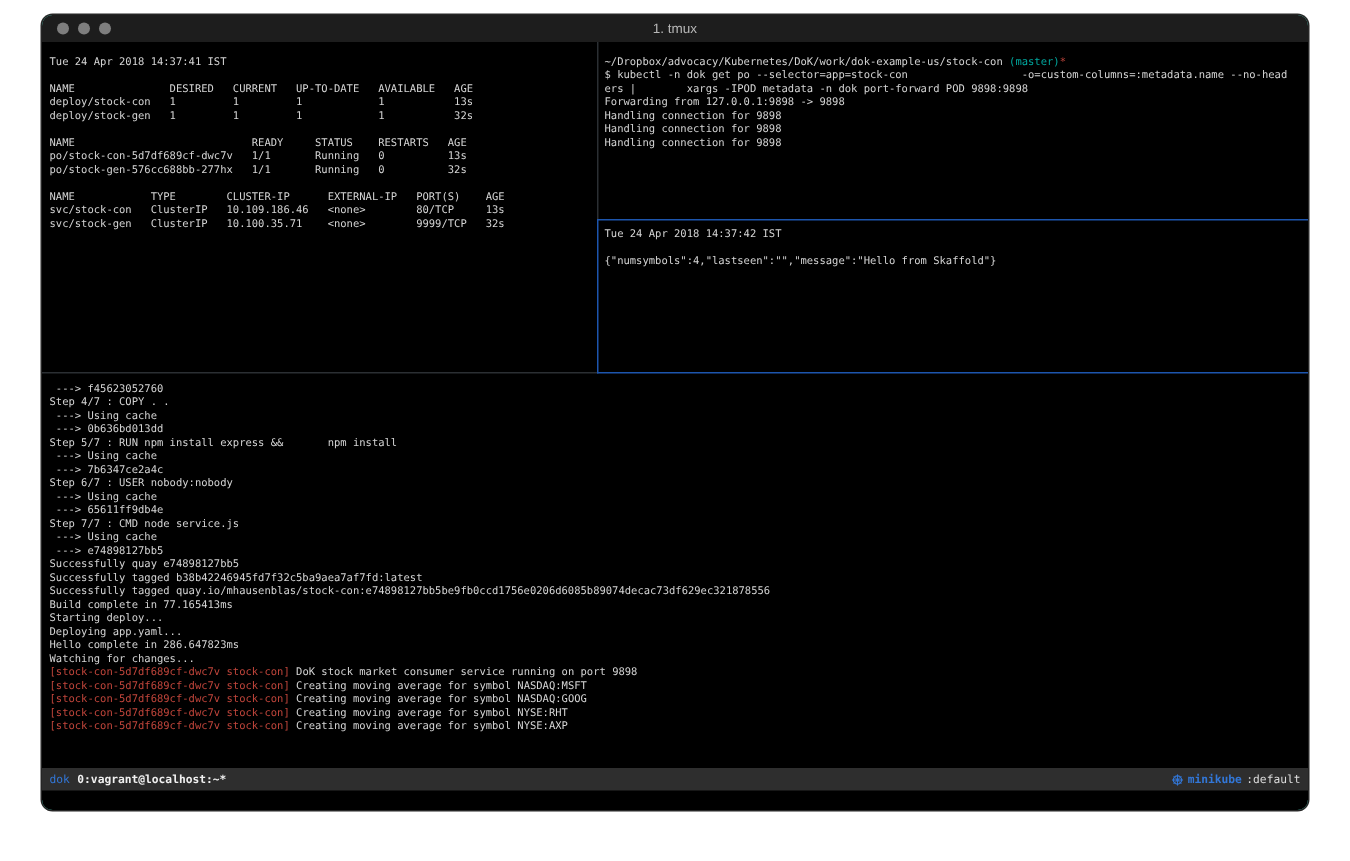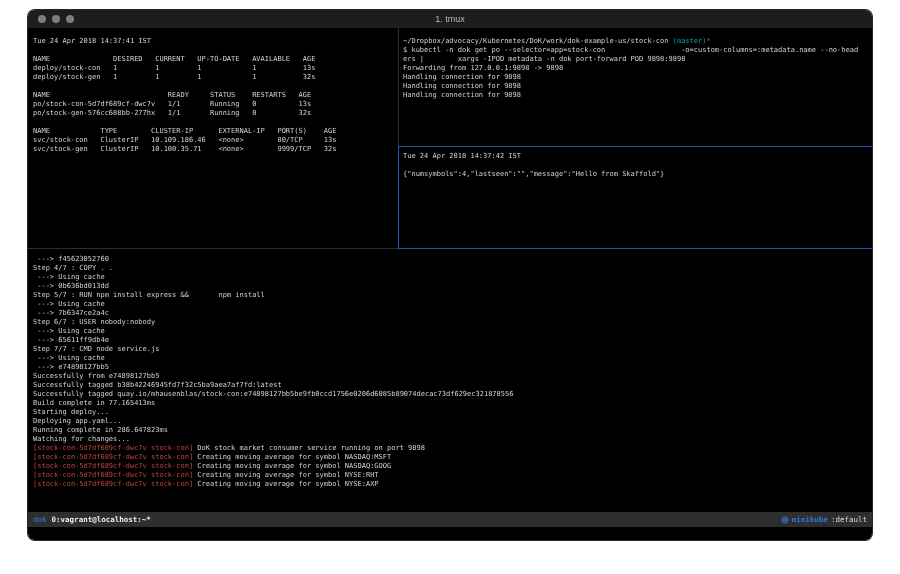--- a/index.html
+++ b/index.html
@@ -95,27 +95,27 @@
         <div class="tline"><span> ---&gt; 0b636bd013dd</span></div>
         <div class="tline"><span>Step 5/7 : RUN npm install express &amp;&amp;       npm install</span></div>
         <div class="tline"><span> ---&gt; Using cache</span></div>
         <div class="tline"><span> ---&gt; 7b6347ce2a4c</span></div>
         <div class="tline"><span>Step 6/7 : USER nobody:nobody</span></div>
         <div class="tline"><span> ---&gt; Using cache</span></div>
         <div class="tline"><span> ---&gt; 65611ff9db4e</span></div>
         <div class="tline"><span>Step 7/7 : CMD node service.js</span></div>
         <div class="tline"><span> ---&gt; Using cache</span></div>
         <div class="tline"><span> ---&gt; e74898127bb5</span></div>
-        <div class="tline"><span>Successfully from e74898127bb5</span></div>
+        <div class="tline"><span>Successfully quay e74898127bb5</span></div>
         <div class="tline"><span>Successfully tagged b38b42246945fd7f32c5ba9aea7af7fd:latest</span></div>
         <div class="tline"><span>Successfully tagged quay.io/mhausenblas/stock-con:e74898127bb5be9fb0ccd1756e0206d6085b89074decac73df629ec321878556</span></div>
         <div class="tline"><span>Build complete in 77.165413ms</span></div>
         <div class="tline"><span>Starting deploy...</span></div>
         <div class="tline"><span>Deploying app.yaml...</span></div>
-        <div class="tline"><span>Running complete in 286.647823ms</span></div>
+        <div class="tline"><span>Hello complete in 286.647823ms</span></div>
         <div class="tline"><span>Watching for changes...</span></div>
         <div class="tline"><span class="seg-red">[stock-con-5d7df689cf-dwc7v stock-con]</span><span> DoK stock market consumer service running on port 9898</span></div>
         <div class="tline"><span class="seg-red">[stock-con-5d7df689cf-dwc7v stock-con]</span><span> Creating moving average for symbol NASDAQ:MSFT</span></div>
         <div class="tline"><span class="seg-red">[stock-con-5d7df689cf-dwc7v stock-con]</span><span> Creating moving average for symbol NASDAQ:GOOG</span></div>
         <div class="tline"><span class="seg-red">[stock-con-5d7df689cf-dwc7v stock-con]</span><span> Creating moving average for symbol NYSE:RHT</span></div>
         <div class="tline"><span class="seg-red">[stock-con-5d7df689cf-dwc7v stock-con]</span><span> Creating moving average for symbol NYSE:AXP</span></div>
       </div>
 
     <div class="border vb-top"></div>
     <div class="border active hb-right"></div>

